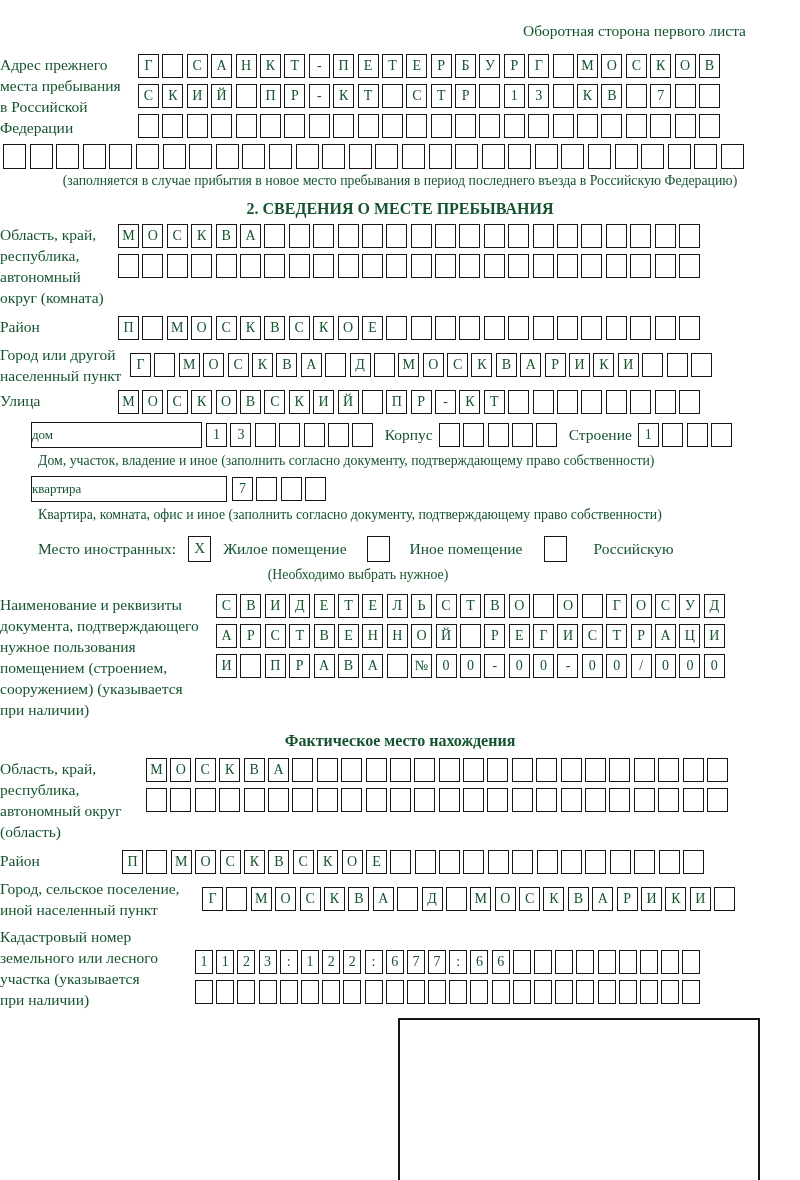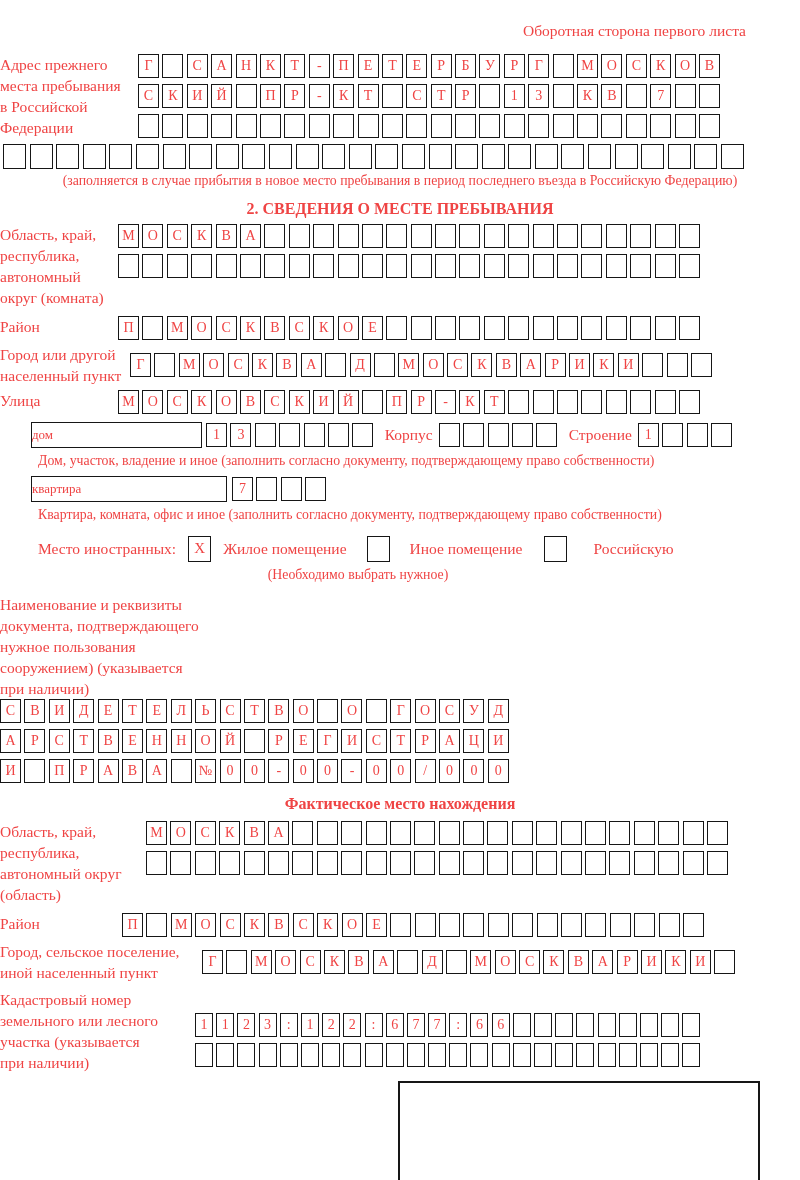--- a/index.html
+++ b/index.html
@@ -1,18 +1,18 @@
 <!DOCTYPE html>
 <html><head>
 <meta charset="utf-8">
 <style>
   html,body { margin:0; padding:0; background:#fff; }
   .page {
     position:relative; width:800px; height:1180px; background:#fff;
-    font-family:"Liberation Serif","DejaVu Serif",serif; color:#ef4444; overflow:hidden;
+    font-family:"Liberation Serif","DejaVu Serif",serif; color:#14532d; overflow:hidden;
   }
   .header-note { text-align:right; padding:22px 54px 0 0; font-size:15.5px; }
 
   .flexrow { display:flex; align-items:flex-start; }
   .flexrow.vcenter { align-items:center; }
 
   .label-col { font-size:15.5px; line-height:21px; box-sizing:content-box; flex:0 0 auto; }
   .label-col div { white-space:nowrap; }
 
   .cellrow { white-space:nowrap; height:24px; line-height:0; }
@@ -39,21 +39,21 @@
   .checkbox {
     display:inline-block; box-sizing:border-box; width:23px; height:26px;
     border:1.7px solid #161616; text-align:center; font-size:15px; line-height:23px; vertical-align:middle;
   }
 
   .stay-row { display:flex; align-items:center; margin:12px 0 0 38px; font-size:15.5px; }
 
   .stamp-box { box-sizing:border-box; margin-left:398px; width:362px; height:172px; border:2px solid #161616; }
 
   .mt4 { margin-top:4px; } .mt6 { margin-top:6px; } .mt8 { margin-top:8px; }
-  .mt10 { margin-top:10px;flex-direction:column; } .mt12 { margin-top:12px; } .mt14 { margin-top:14px; }
+  .mt10 { margin-top:10px; } .mt12 { margin-top:12px; } .mt14 { margin-top:14px; }
 </style>
 </head>
 <body>
 
 <div class="page">
 
   <div class="header-note">Оборотная сторона первого листа</div>
 
   <div class="flexrow mt14">
     <div class="label-col" style="width:138px;">
@@ -129,20 +129,21 @@
     <span class="checkbox" style="margin-left:22px;"></span>
     <span style="margin-left:26px;">Российскую</span>
   </div>
   <div class="caption mt4" style="margin-left:38px; width:640px; text-align:center;">(Необходимо выбрать нужное)</div>
 
   <div class="flexrow mt10">
     <div class="label-col" style="width:216px;">
         <div>Наименование и реквизиты</div>
         <div>документа, подтверждающего</div>
         <div>нужное пользования</div>
+        <div>помещением (строением,</div>
         <div>сооружением) (указывается</div>
         <div>при наличии)</div>
       </div>
     <div>
       <div class="cellrow"><span class="cell">С</span><span class="cell">В</span><span class="cell">И</span><span class="cell">Д</span><span class="cell">Е</span><span class="cell">Т</span><span class="cell">Е</span><span class="cell">Л</span><span class="cell">Ь</span><span class="cell">С</span><span class="cell">Т</span><span class="cell">В</span><span class="cell">О</span><span class="cell"></span><span class="cell">О</span><span class="cell"></span><span class="cell">Г</span><span class="cell">О</span><span class="cell">С</span><span class="cell">У</span><span class="cell">Д</span></div>
       <div class="cellrow"><span class="cell">А</span><span class="cell">Р</span><span class="cell">С</span><span class="cell">Т</span><span class="cell">В</span><span class="cell">Е</span><span class="cell">Н</span><span class="cell">Н</span><span class="cell">О</span><span class="cell">Й</span><span class="cell"></span><span class="cell">Р</span><span class="cell">Е</span><span class="cell">Г</span><span class="cell">И</span><span class="cell">С</span><span class="cell">Т</span><span class="cell">Р</span><span class="cell">А</span><span class="cell">Ц</span><span class="cell">И</span></div>
       <div class="cellrow"><span class="cell">И</span><span class="cell"></span><span class="cell">П</span><span class="cell">Р</span><span class="cell">А</span><span class="cell">В</span><span class="cell">А</span><span class="cell"></span><span class="cell">№</span><span class="cell">0</span><span class="cell">0</span><span class="cell">-</span><span class="cell">0</span><span class="cell">0</span><span class="cell">-</span><span class="cell">0</span><span class="cell">0</span><span class="cell">/</span><span class="cell">0</span><span class="cell">0</span><span class="cell">0</span></div>
     </div>
   </div>
 

